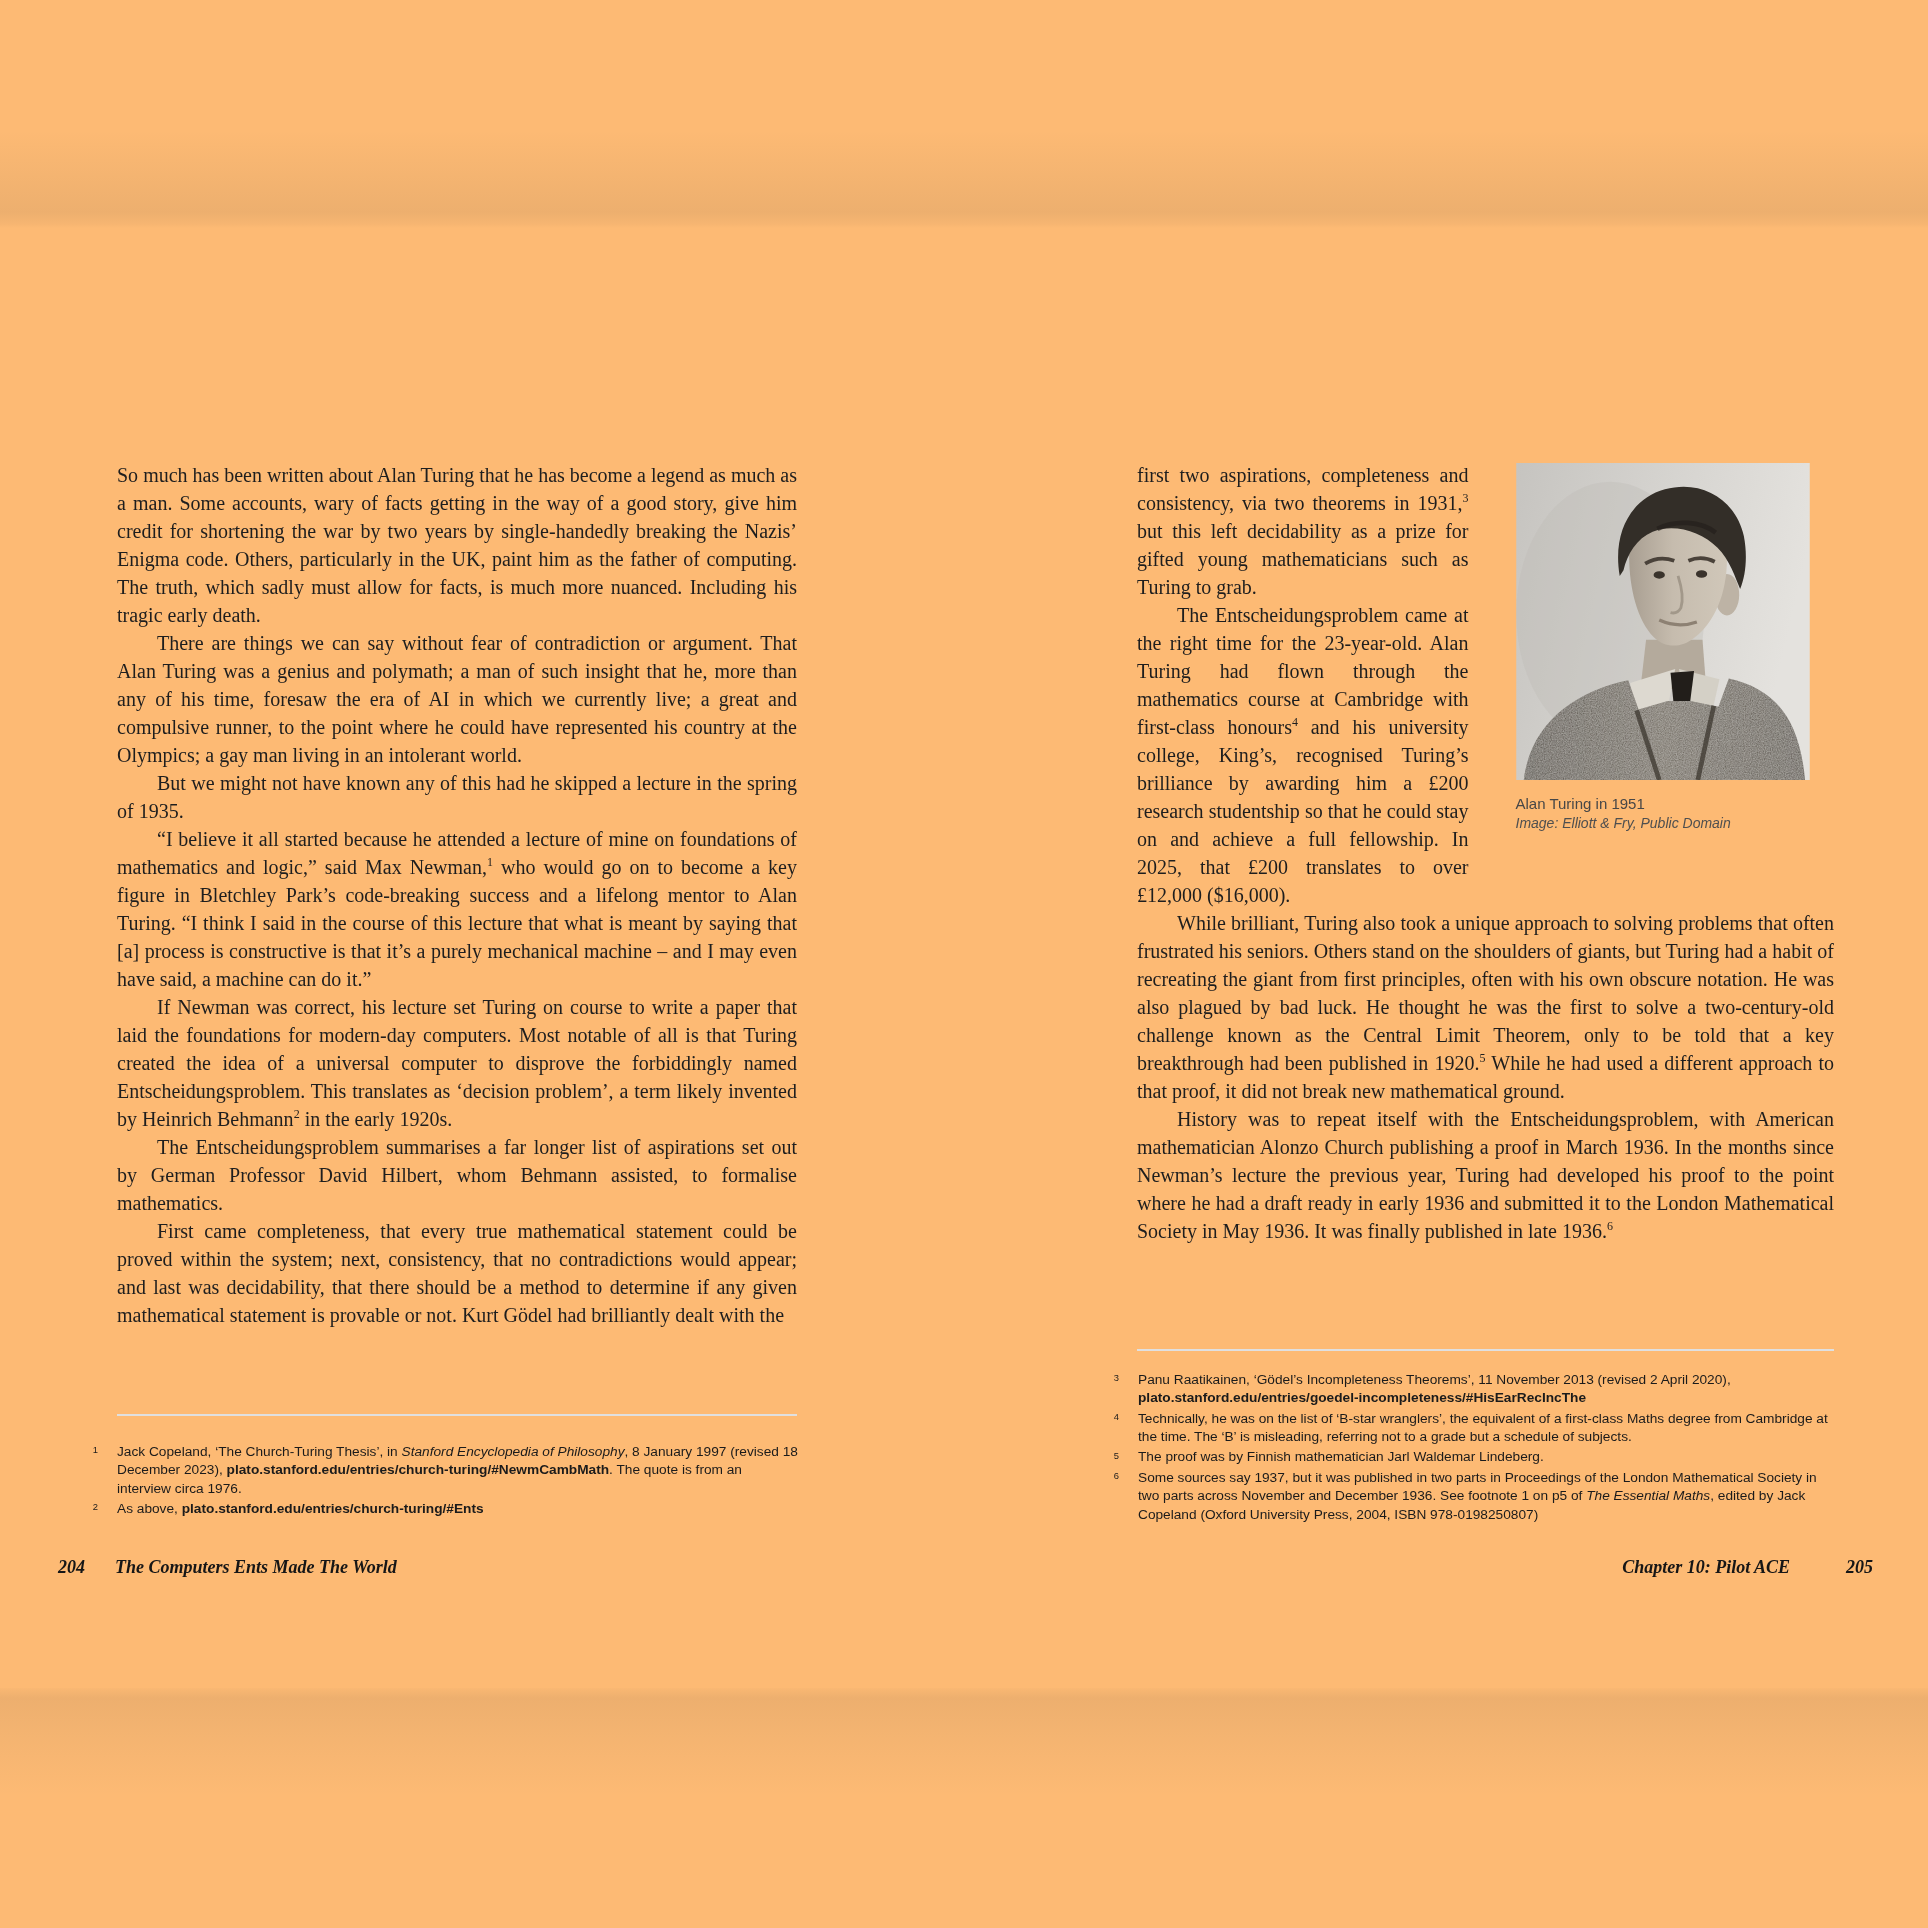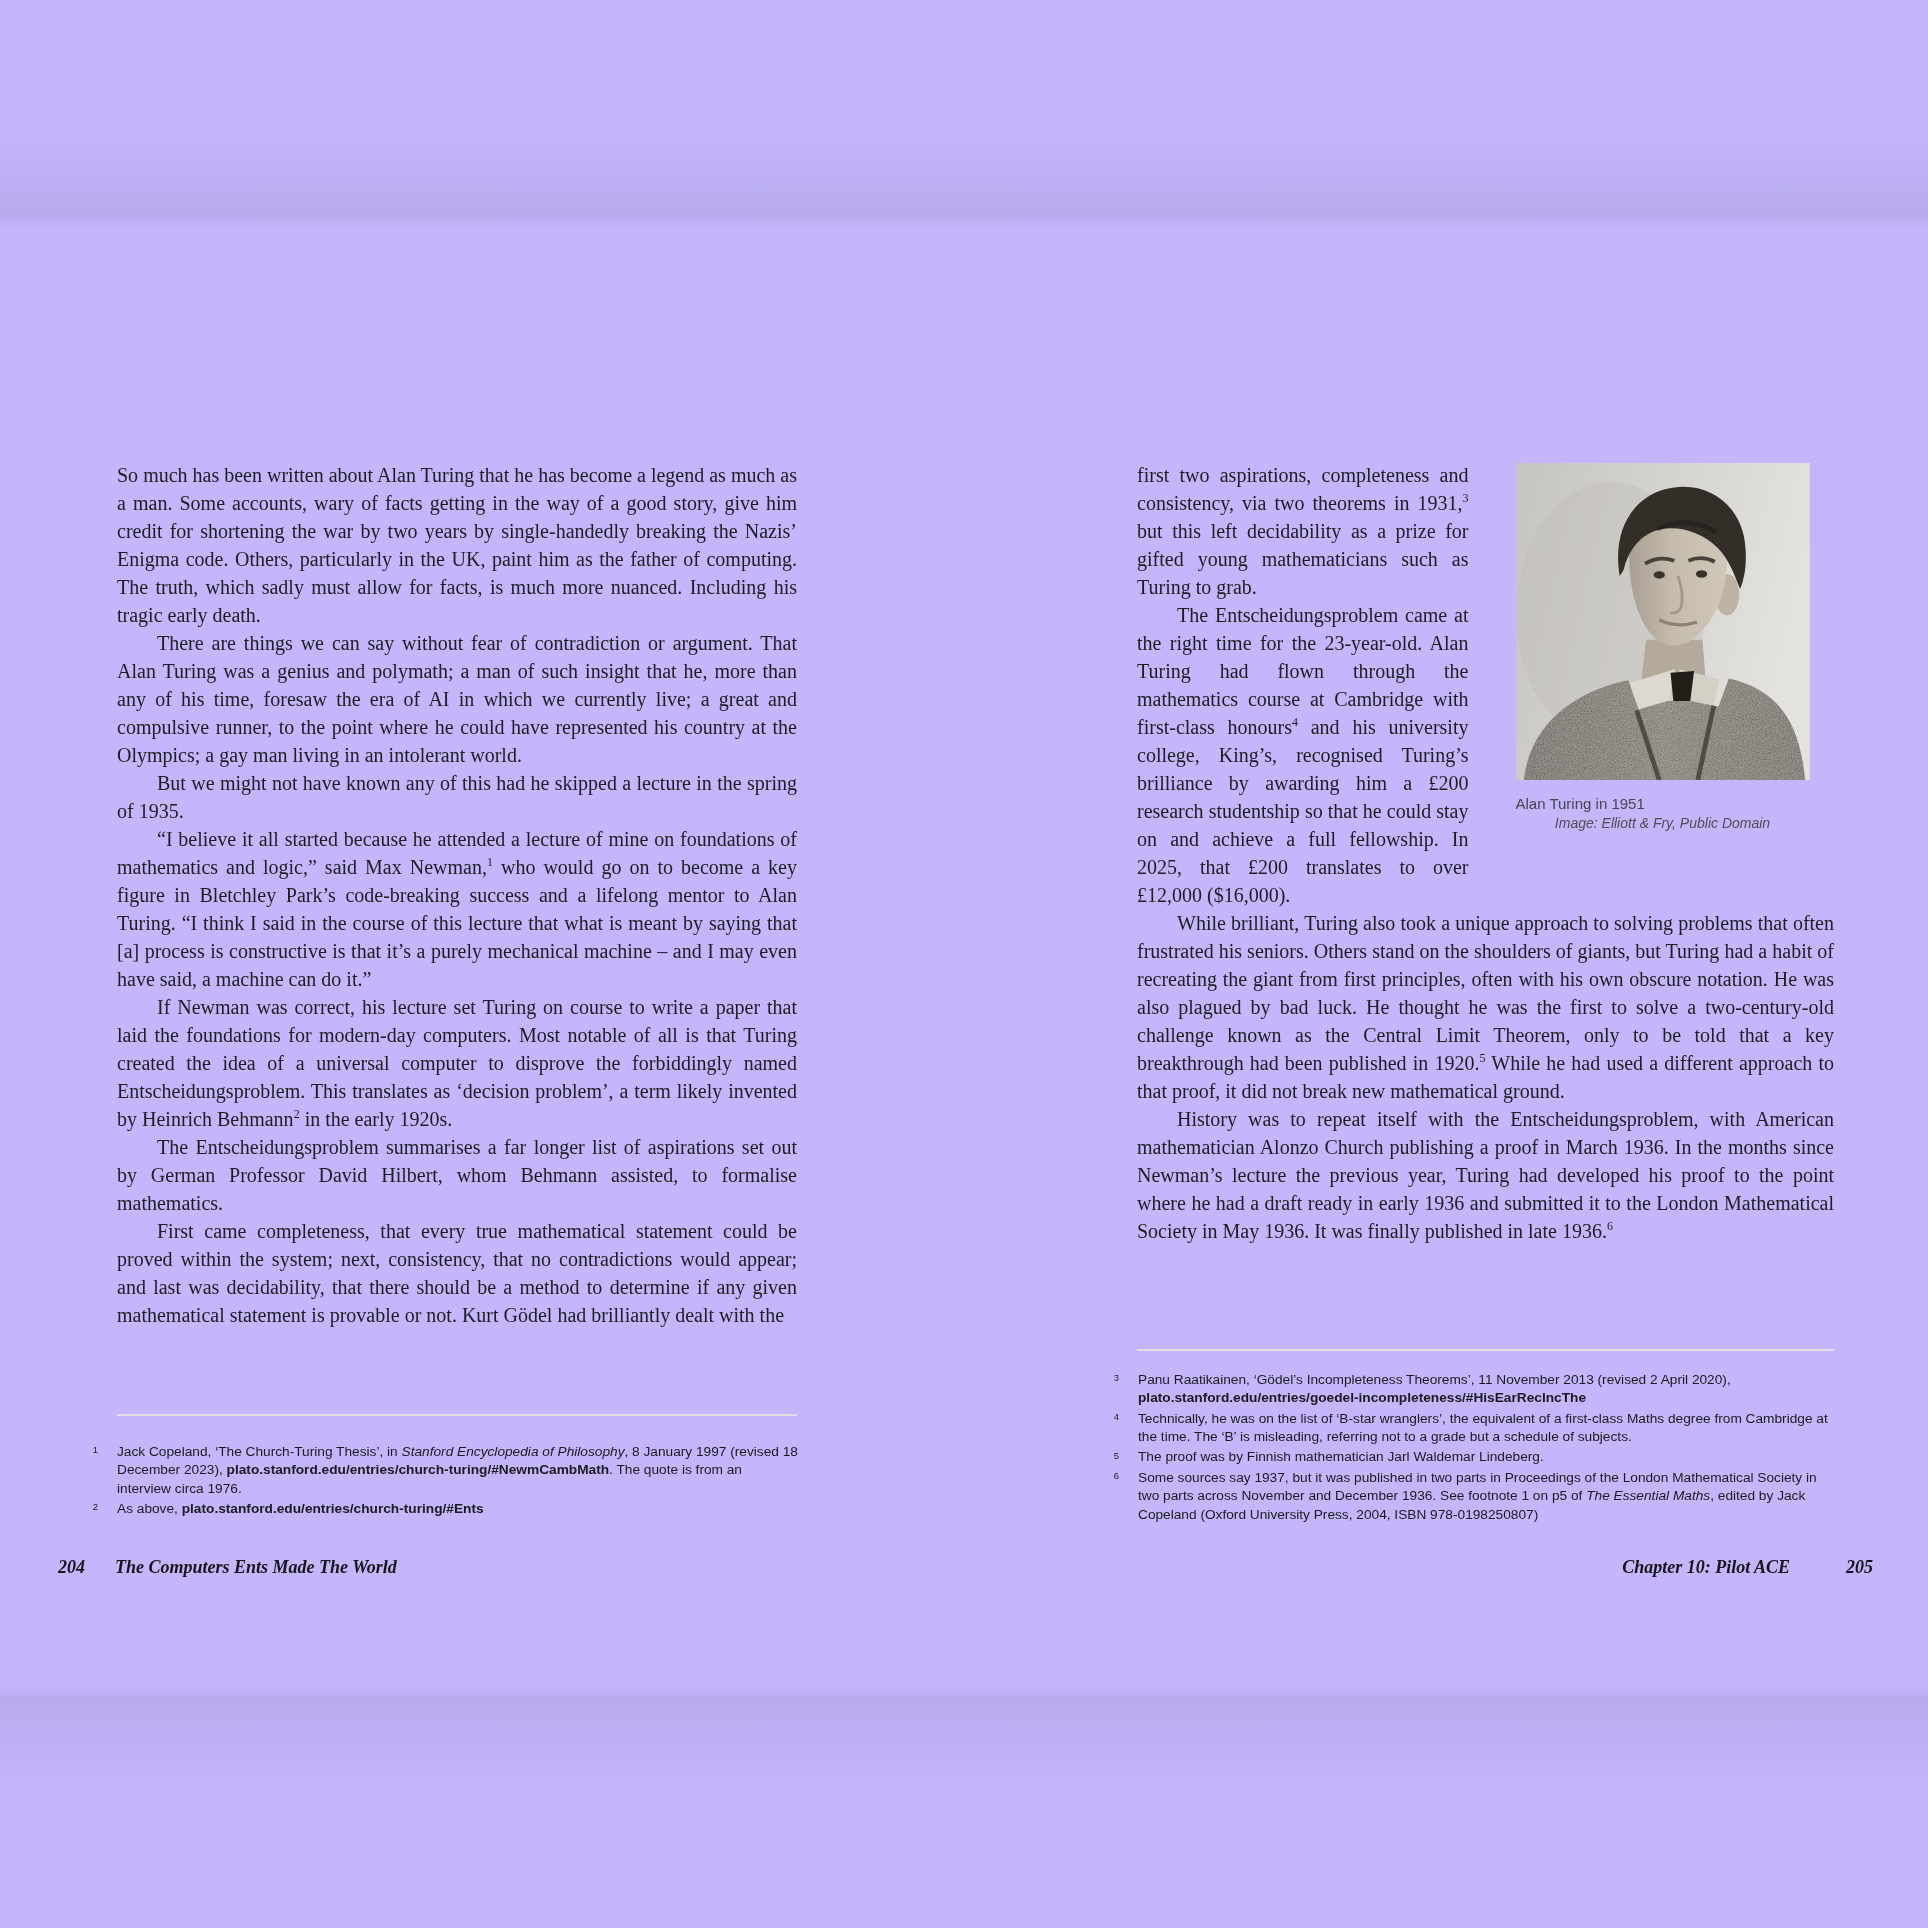--- a/index.html
+++ b/index.html
@@ -1,16 +1,16 @@
 <!DOCTYPE html>
 <html style="font-size:15px"><head>
 <meta charset="utf-8">
 <style>
   html,body{margin:0;padding:0;background:#ffffff;}
-  #stage{position:relative;width:1928px;height:1928px;background:#c4b5fd;overflow:hidden;
+  #stage{position:relative;width:1928px;height:1928px;background:#fdba74;overflow:hidden;
          font-family:"Liberation Serif",serif;}
   .shadow-band{position:absolute;left:0;right:0;pointer-events:none;}
   #shadow-top{top:130px;height:98px;
     background:linear-gradient(to bottom,rgba(40,40,40,0),rgba(40,40,40,0.075) 84%,rgba(40,40,40,0.03) 96%,rgba(40,40,40,0));}
   #shadow-bottom{top:1688px;height:113px;
     background:linear-gradient(to bottom,rgba(40,40,40,0.015),rgba(40,40,40,0.075) 9%,rgba(40,40,40,0.045) 42%,rgba(40,40,40,0) 96%);}
 
   .body-col{position:absolute;top:461px;color:#1e1e1e;font-size:20px;line-height:28px;text-align:justify;}
   #col-left{left:117px;width:680px;}
   #col-right{left:1137px;width:697px;}
@@ -18,21 +18,21 @@
   .body-col p.flush{text-indent:0;}
   sup{font-size:0.60em;line-height:0;vertical-align:super;}
   .i{font-style:italic;}
   .b{font-weight:700;}
 
   figure.photo-box{float:right;width:294px;margin:1.9px 24.5px 41px 47px;padding:0;}
   .photo-frame{width:294px;height:317px;display:block;}
   .caption{font-family:Liberation Sans, sans-serif;font-size:15px;line-height:20px;
            color:#474747;margin-top:14px;text-align:left;text-indent:0;}
   .credit{font-family:"Liberation Sans",sans-serif;font-style:italic;font-size:14px;line-height:19px;
-          color:#4f4f4f;text-align:center;text-indent:0;}
+          color:#4f4f4f;text-align:left;text-indent:0;}
 
   .rule{position:absolute;height:1.9px;background:#e0e0e0;}
   #rule-left{left:117px;top:1414px;width:680px;}
   #rule-right{left:1137px;top:1349px;width:697px;}
 
   .footnotes{position:absolute;font-family:"Liberation Sans",sans-serif;font-size:13.7px;
              line-height:18.4px;color:#1b1b1b;}
   #footnotes-left{left:90px;top:1443px;width:708px;}
   #footnotes-right{left:1111px;top:1371px;width:725px;}
   .fn{position:relative;padding-left:27px;margin:0 0 1.9px 0;}

